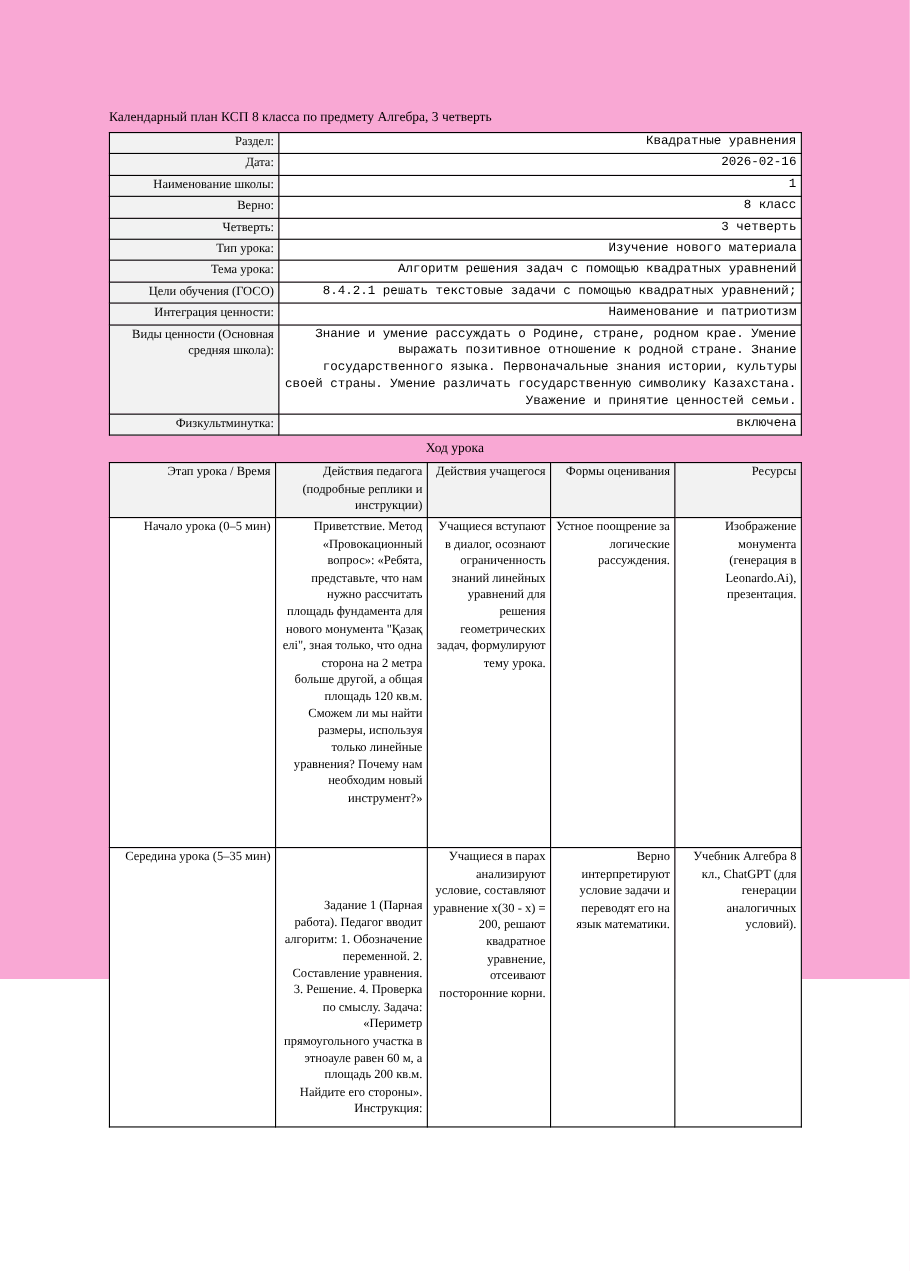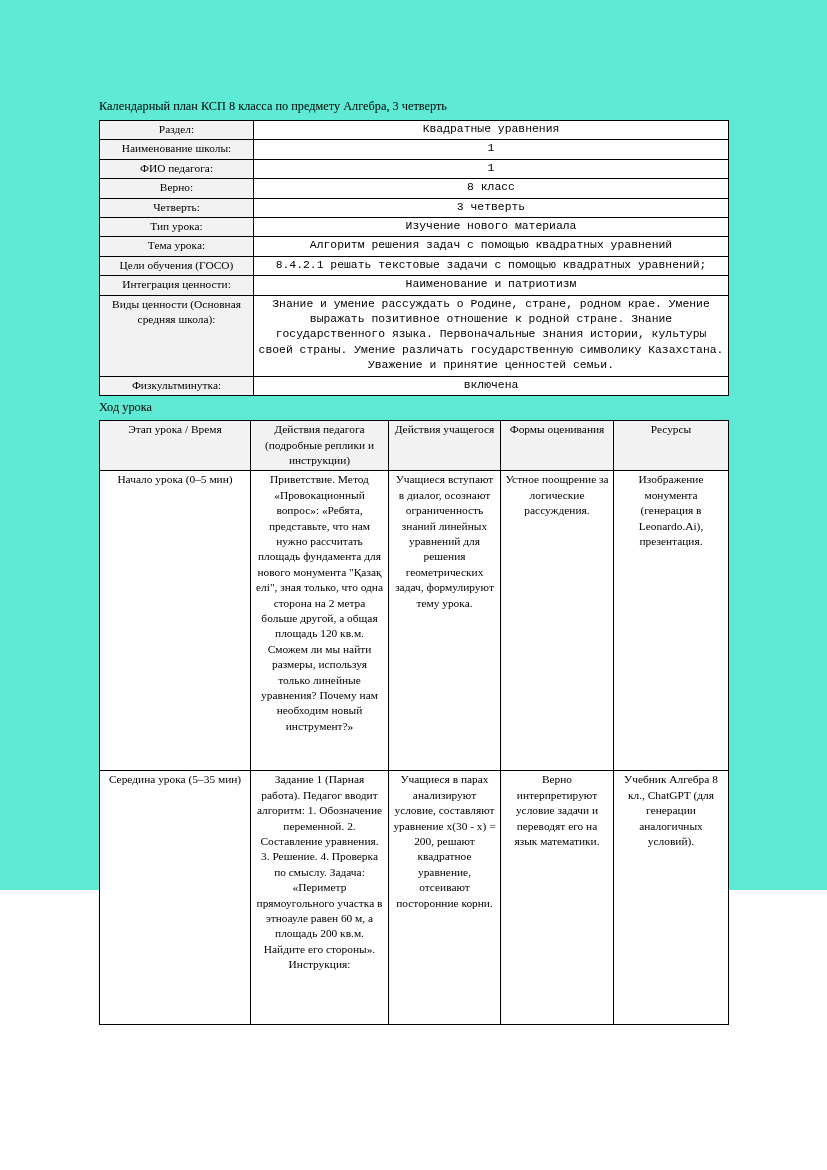--- a/index.html
+++ b/index.html
@@ -14,51 +14,52 @@
     position: relative;
     font-family: "Liberation Serif", "DejaVu Serif", serif;
     color: #000000;
     overflow: hidden;
   }
   .page {
     position: absolute;
     left: 0; top: 0;
     width: 827px;
     height: 890px;
-    background: #5eead4;
+    background: #f9a8d4;
   }
   .content {
     position: absolute;
     left: 99px;
     top: 99px;
     width: 629px;
   }
   .doc-title {
     font-size: 12.3px;
     line-height: 15px;
     margin: 0 0 6px 0;
     white-space: nowrap;
   }
   .section-label {
     font-size: 12.3px;
     line-height: 15px;
     margin: 4px 0 5px 0;
+    text-align: center;
   }
   table {
     border-collapse: collapse;
     width: 629px;
     table-layout: fixed;
     font-size: 11.4px;
     line-height: 15.4px;
   }
   table td, table th {
     border: 1px solid #000000;
     padding: 1px 4px 2px 4px;
     vertical-align: top;
-    text-align: center;
+    text-align: right;
     font-weight: normal;
     word-wrap: break-word;
     overflow-wrap: break-word;
   }
   
   #info-table col.c-label { width: 154px; }
   #info-table col.c-value { width: 475px; }
   #info-table td.label {
     background: #f2f2f2;
   }
@@ -77,20 +78,21 @@
   }
   #flow-table tbody td {
     background: #ffffff;
   }
   .row-start td   { height: 296px; margin-left: 24px; }
   .row-middle td  { height: 250px; }
   .clip {
     max-height: 250px;
     overflow: hidden;
     display: block;
+    margin-top: 44px;
   }
 </style>
 </head>
 <body>
 
 <div class="page">
   <div class="content">
 
     <p class="doc-title">Календарный план КСП 8 класса по предмету Алгебра, 3 четверть</p>
 
@@ -98,25 +100,25 @@
       <colgroup>
           <col class="c-label">
           <col class="c-value">
         </colgroup>
       <tbody>
         <tr>
           <td class="label">Раздел:</td>
           <td class="value">Квадратные уравнения</td>
         </tr>
         <tr>
-          <td class="label">Наименование школы:</td>
-          <td class="value">1</td>
+          <td class="label">Дата:</td>
+          <td class="value">2026-02-16</td>
         </tr>
         <tr>
-          <td class="label">ФИО педагога:</td>
+          <td class="label">Наименование школы:</td>
           <td class="value">1</td>
         </tr>
         <tr>
           <td class="label">Верно:</td>
           <td class="value">8 класс</td>
         </tr>
         <tr>
           <td class="label">Четверть:</td>
           <td class="value">3 четверть</td>
         </tr>

